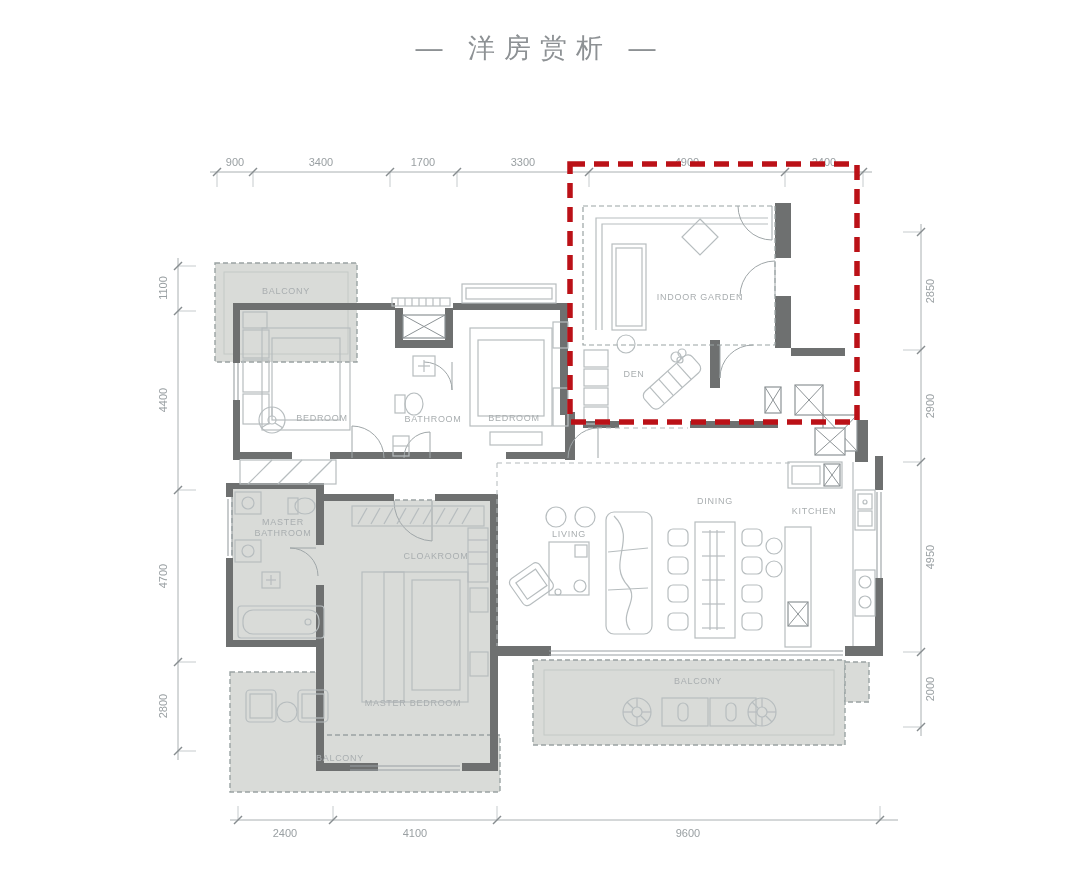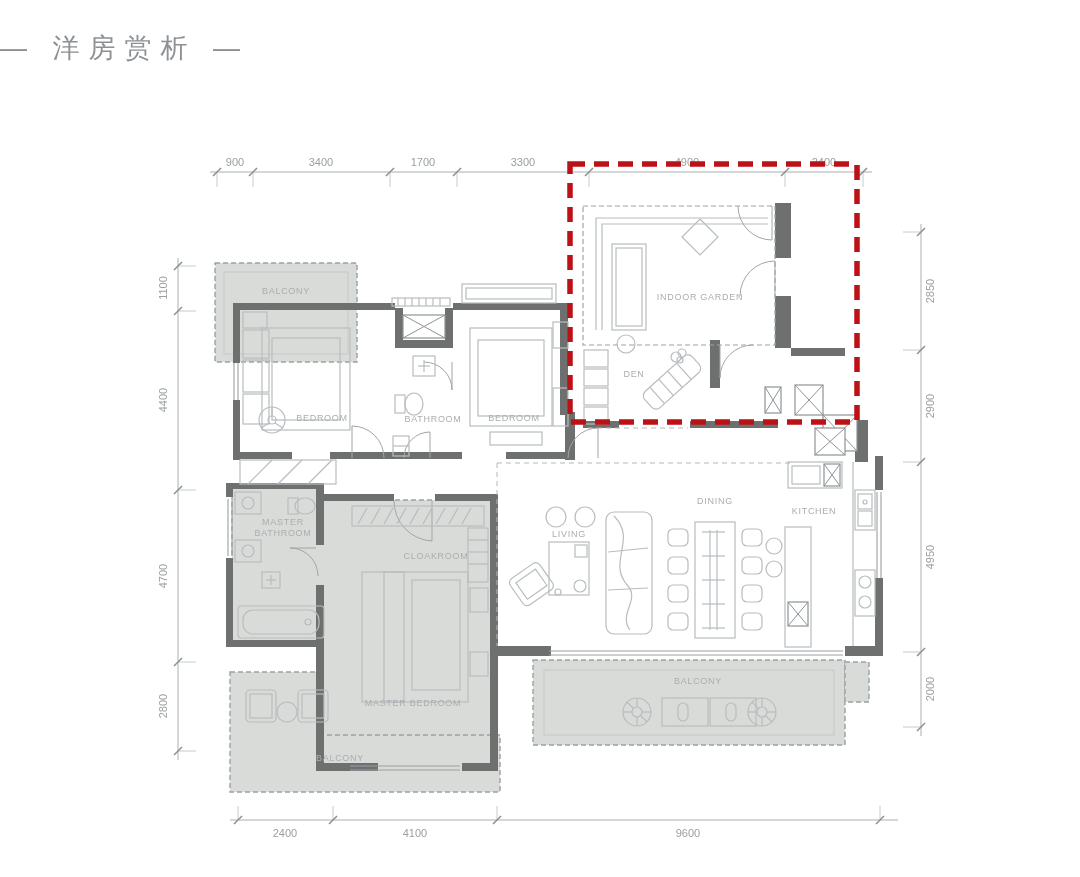--- a/index.html
+++ b/index.html
@@ -1,18 +1,18 @@
 <!DOCTYPE html>
 <html><head>
 <meta charset="utf-8">
 <style>
   html,body{margin:0;padding:0;background:#ffffff;}
   .page{position:relative;width:1080px;height:877px;background:#fff;overflow:hidden;
         font-family:"Liberation Sans",sans-serif;}
-  .title{position:absolute;top:30px;left:0;width:100%;
+  .title{position:absolute;top:30px;left:0;width:100%;text-align:center;
          font-size:27px;color:#8d9194;letter-spacing:9px;font-weight:400;}
   svg{position:absolute;top:0;left:0;}
   .wall{fill:#6e7070;stroke:none;}
   .furn{fill:none;stroke:#b7bdbf;stroke-width:1.2;}
   .shade{fill:#d9dbd8;stroke:#9aa3a3;stroke-width:1.4;stroke-dasharray:5 3;}
   .shin{fill:none;stroke:#c4c9c6;stroke-width:1;}
   .dim{stroke:#aab0b2;stroke-width:1;fill:none;}
   .ext{stroke:#c6cbcd;stroke-width:1;}
   .tick{stroke:#878d90;stroke-width:1.5;}
   .dimtext{font-size:11px;fill:#9aa0a3;}

